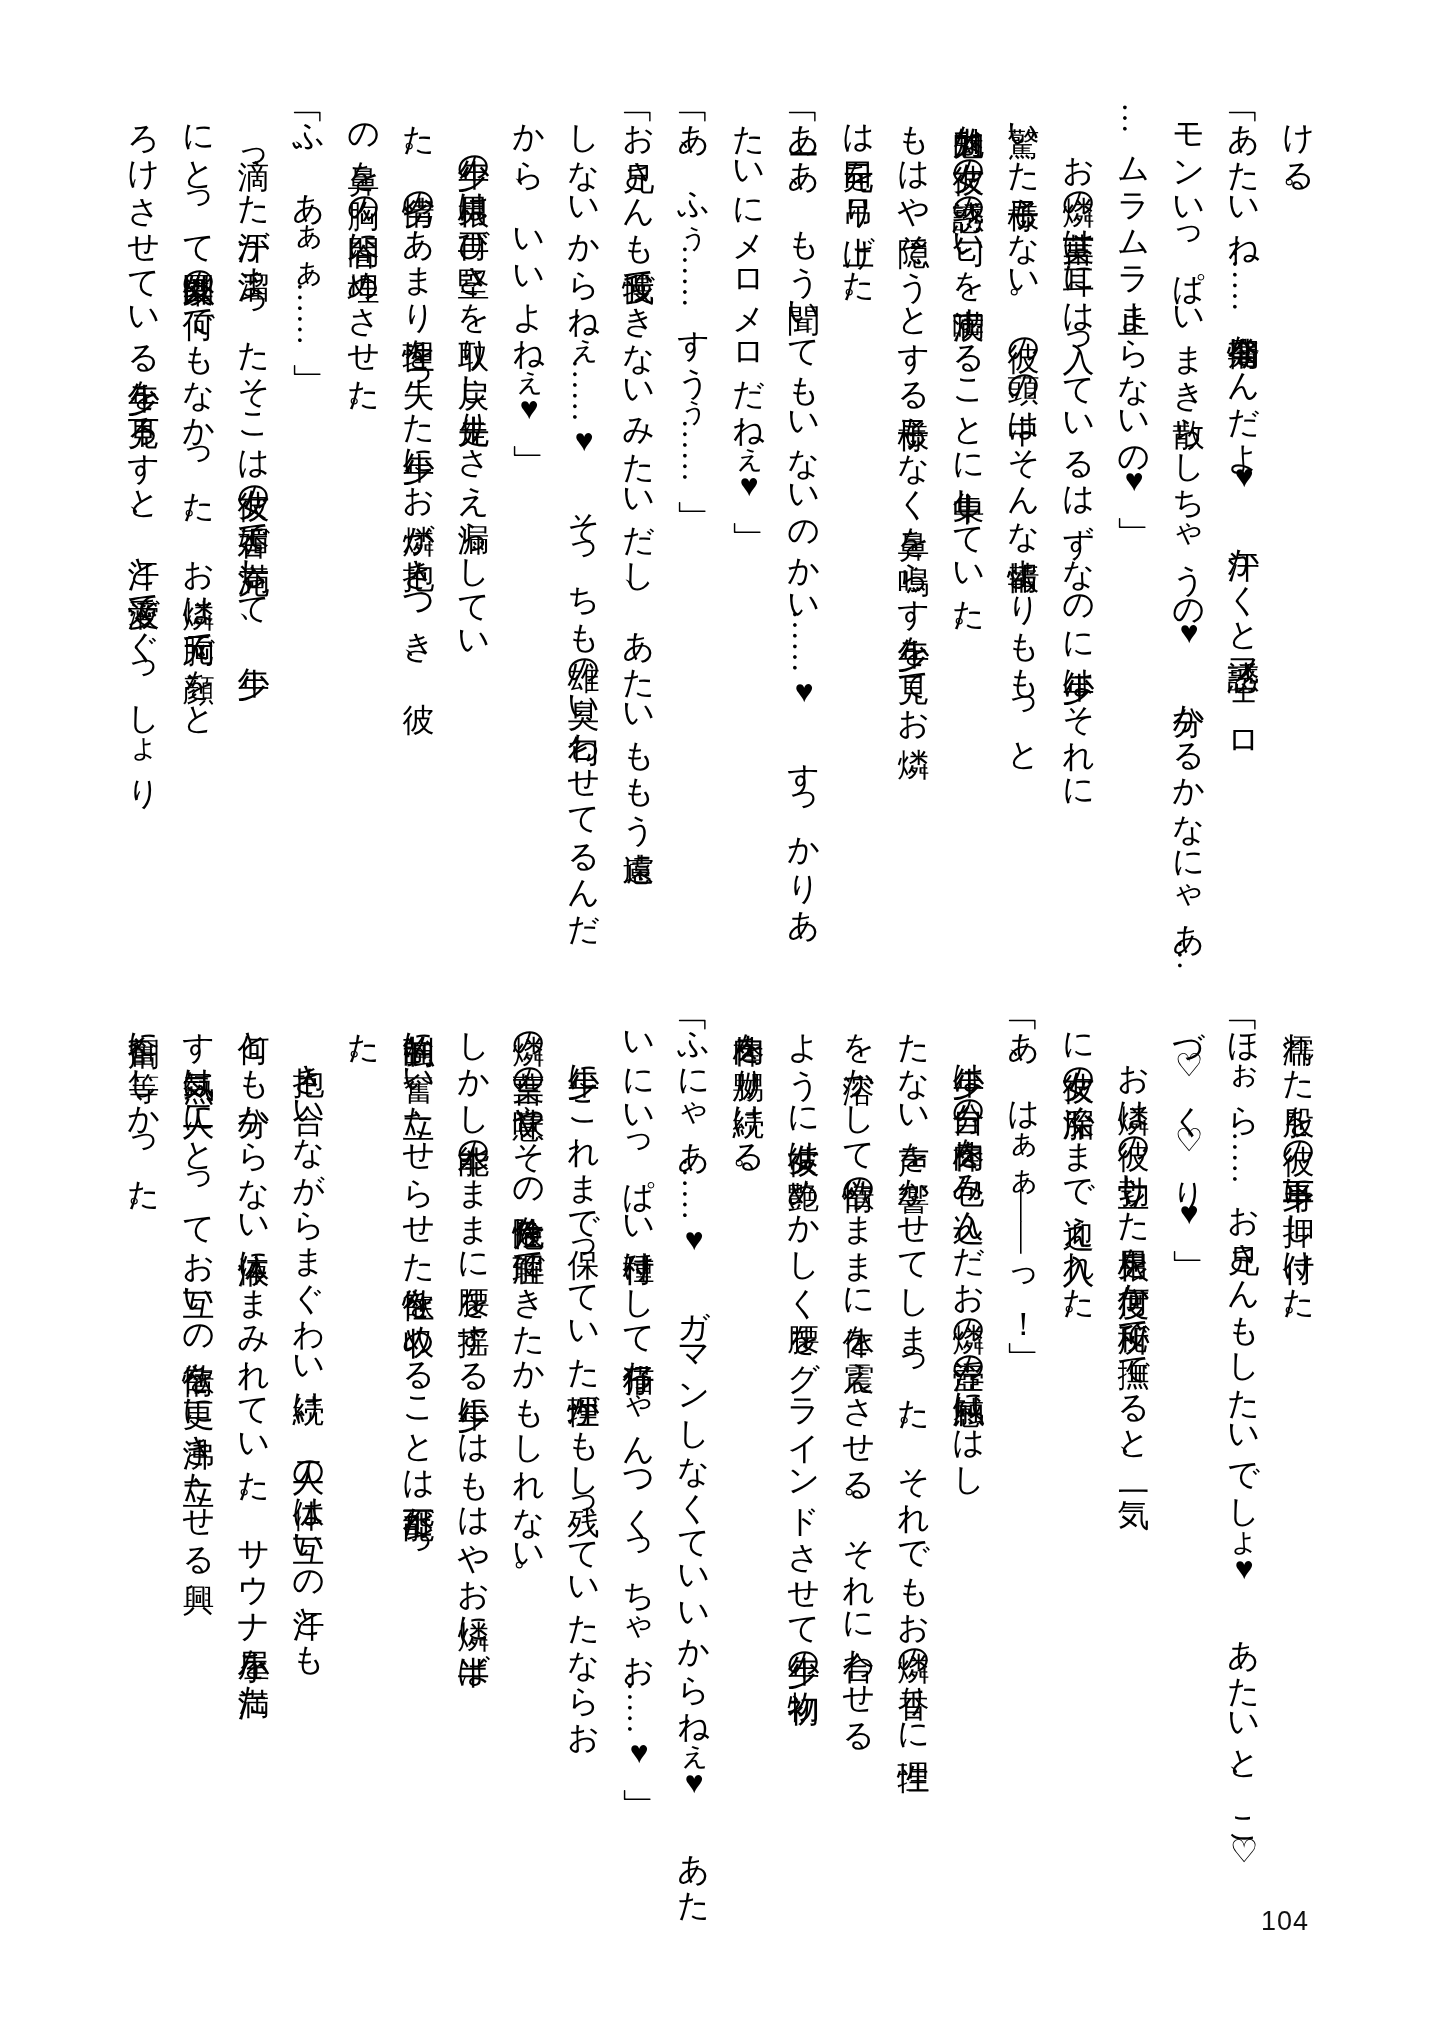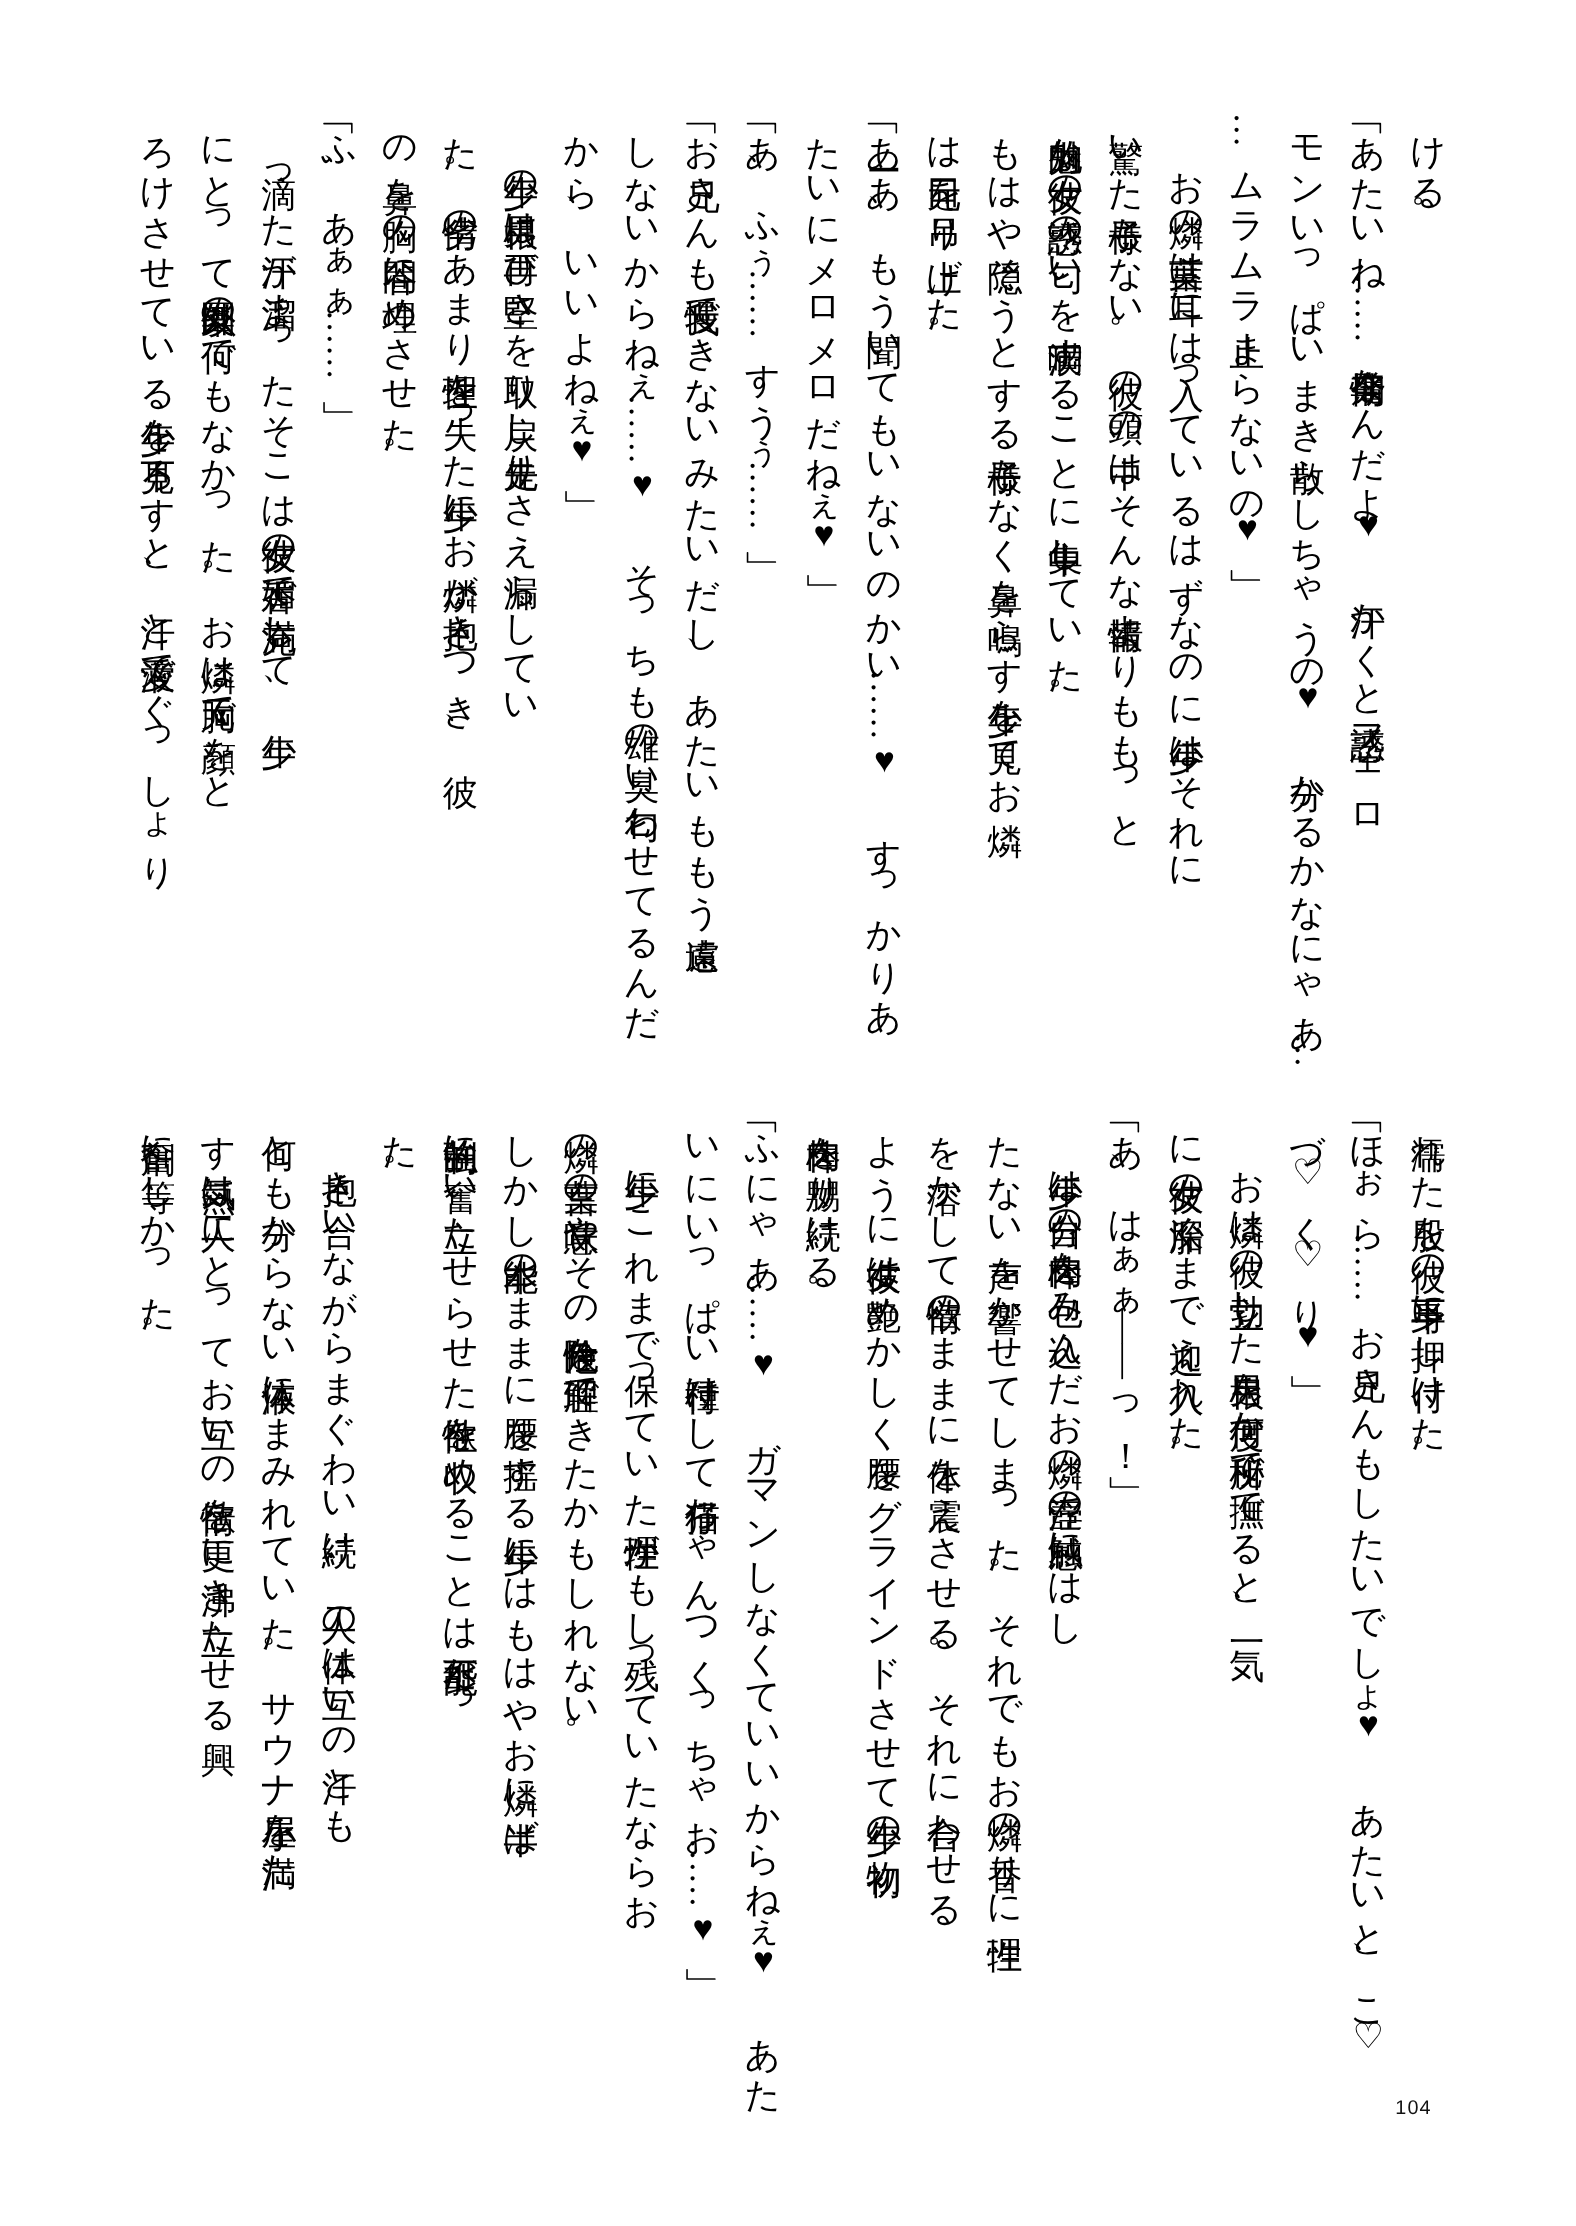--- a/index.html
+++ b/index.html
@@ -34,21 +34,21 @@
     white-space: pre;        
     font-kerning: none;
   }
   .page-number {
     position: absolute;
     left: 1261px;
     top: 1906px;
     width: 48px;
     text-align: center;
     font-family: "Liberation Sans", "DejaVu Sans", sans-serif;
-    font-size: 18px;
+    font-size: 27px;
     letter-spacing: 1px;
     color: #111111;
   }
 </style>
 </head>
 <body>
 
 <div class="page">
 
   <section class="dan dan-top">

